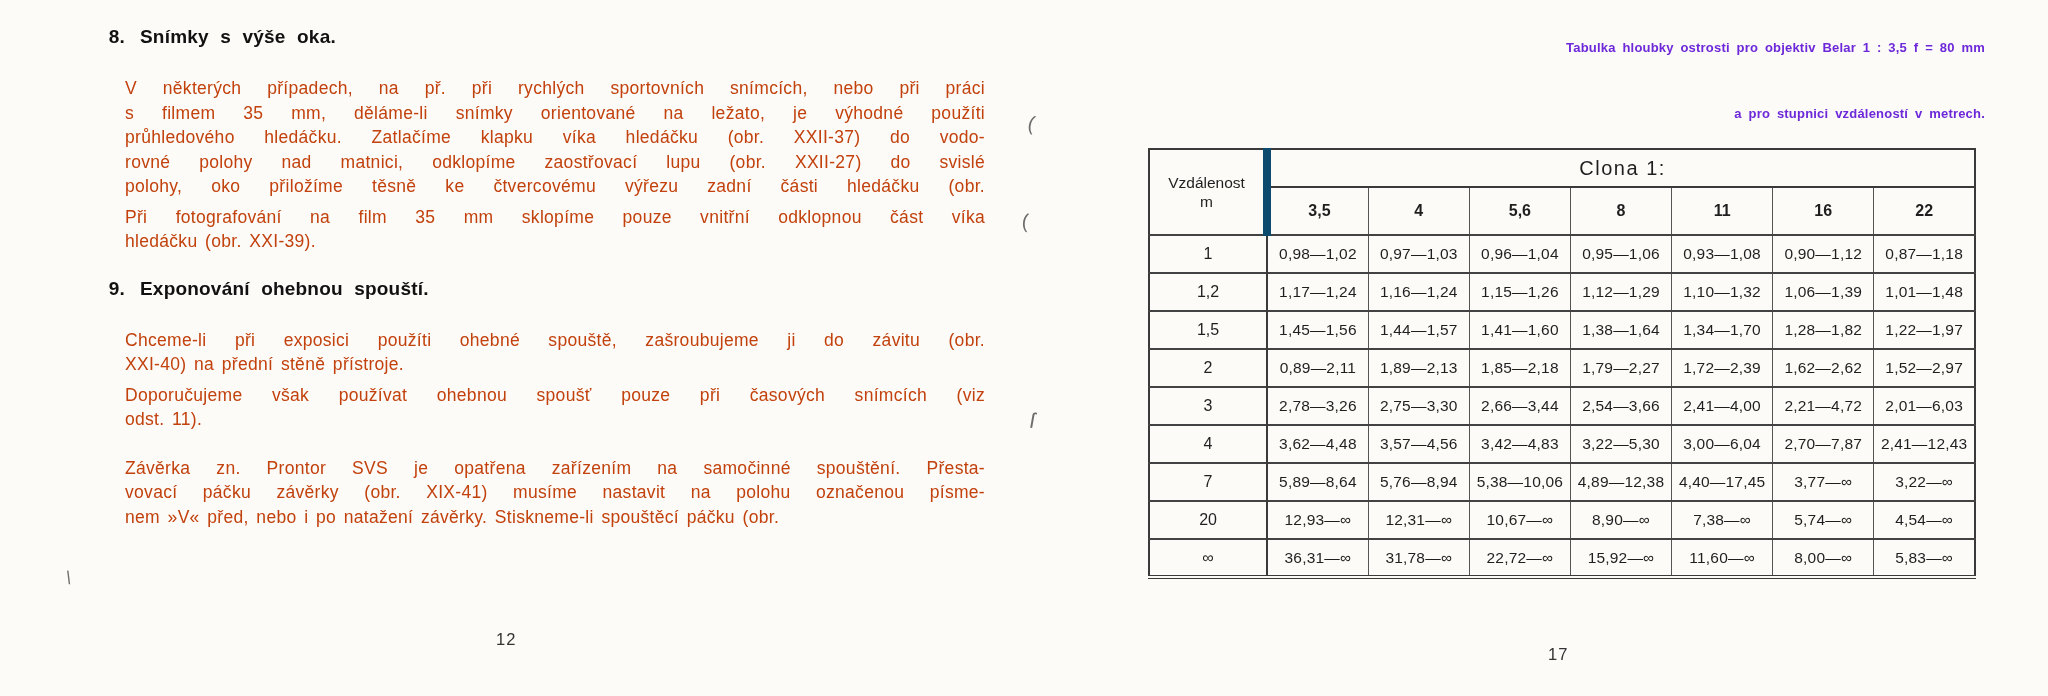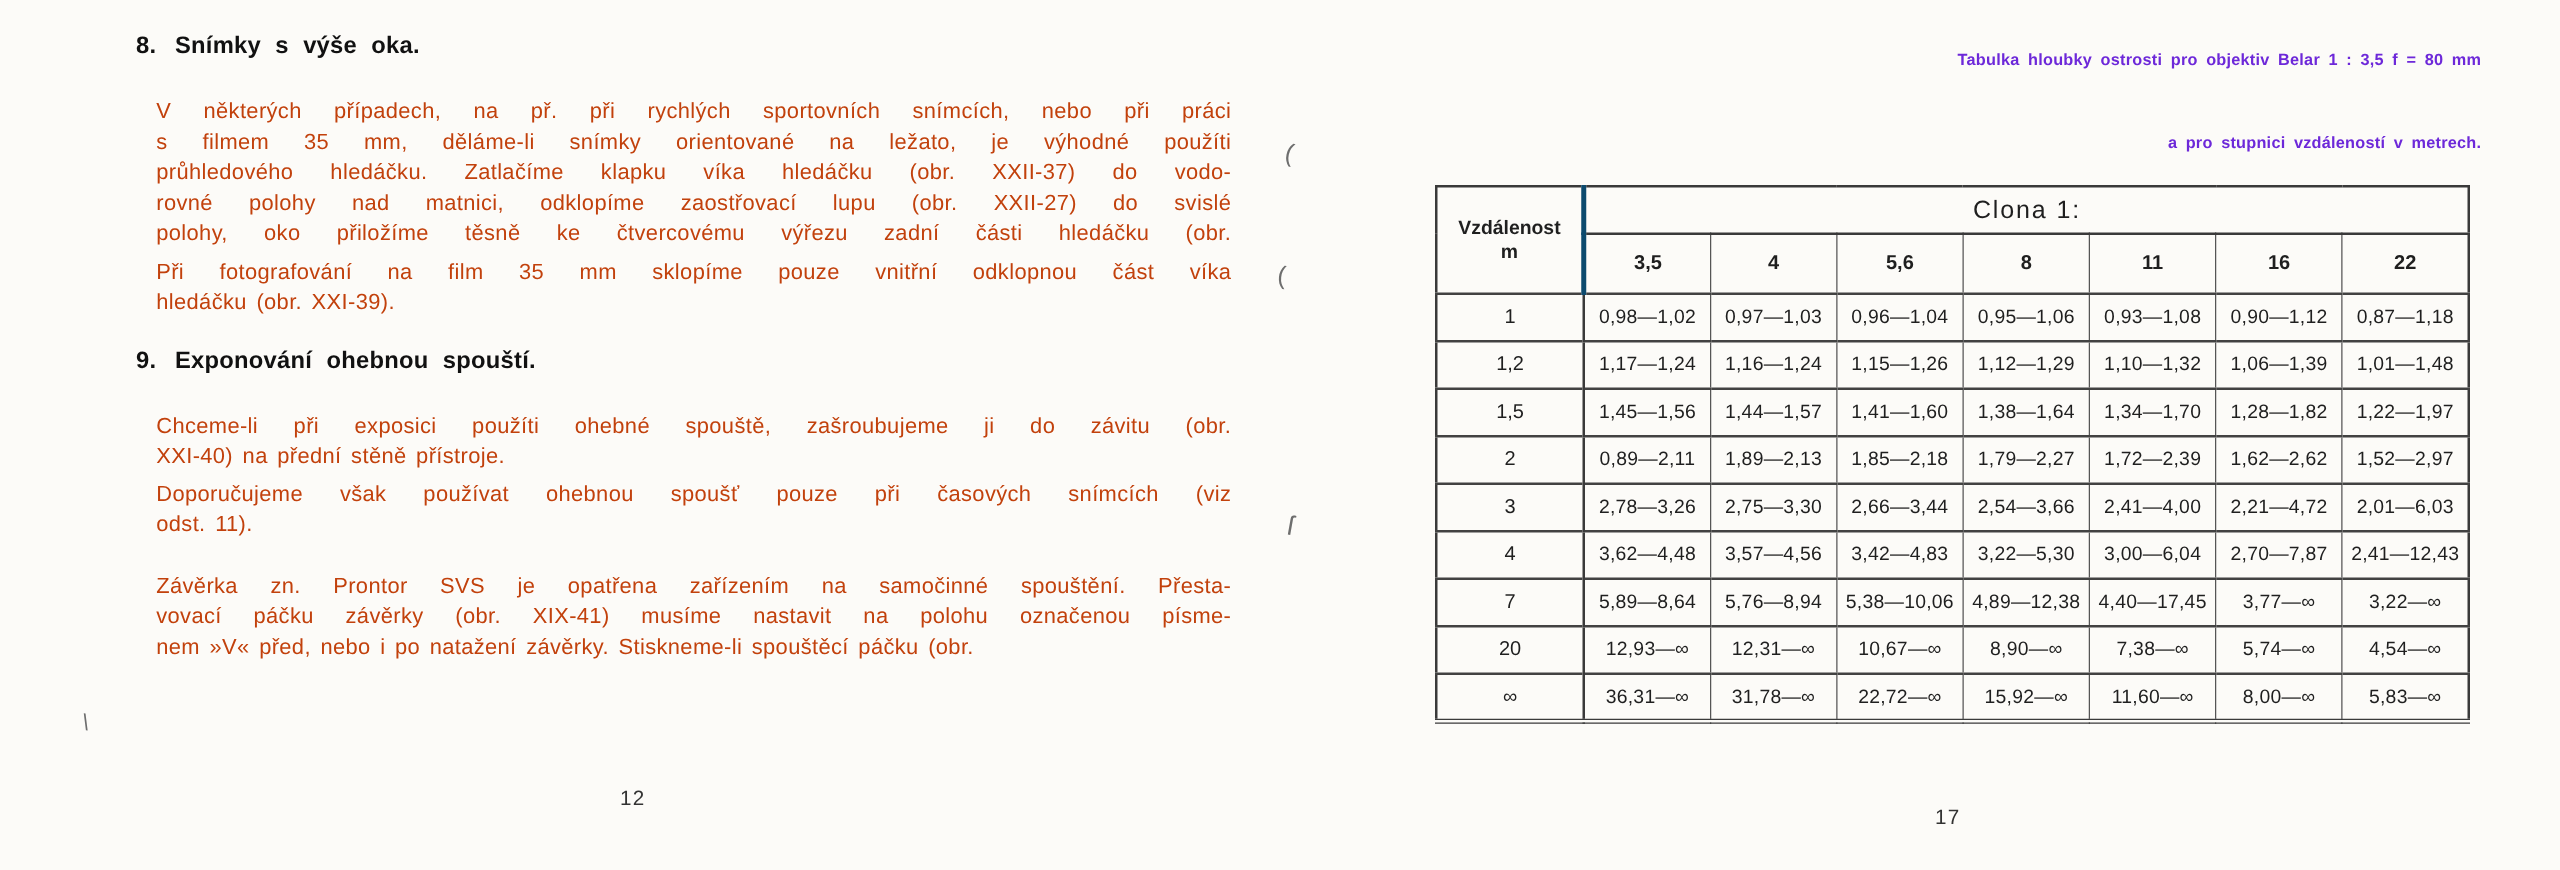--- a/index.html
+++ b/index.html
@@ -90,22 +90,22 @@
   }
   col.c-dist { width: 118px; }
   col.c-f    { width: 101px; }
   .dof-table th, .dof-table td {
     padding: 0;
     text-align: center;
     vertical-align: middle;
     overflow: hidden;
   }
   th.th-dist {
-    border-right: 4px solid #0c4a6e;
-    font-weight: 700;
+    border-right: 8px solid #0c4a6e;
+    font-weight: 400;
     font-size: 15.5px;
     line-height: 19px;
   }
   th.th-clona {
     height: 36px;
     border-bottom: 2px solid #3a3a3a;
     font-weight: 400;
     font-size: 20px;
     letter-spacing: 1.5px;
   }

